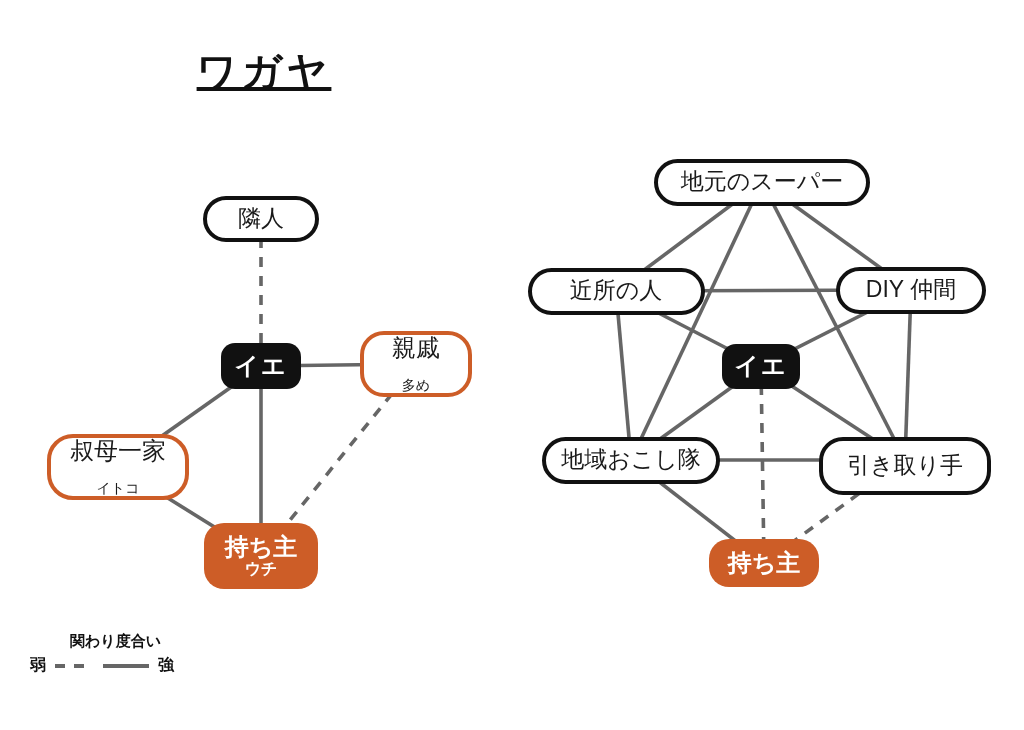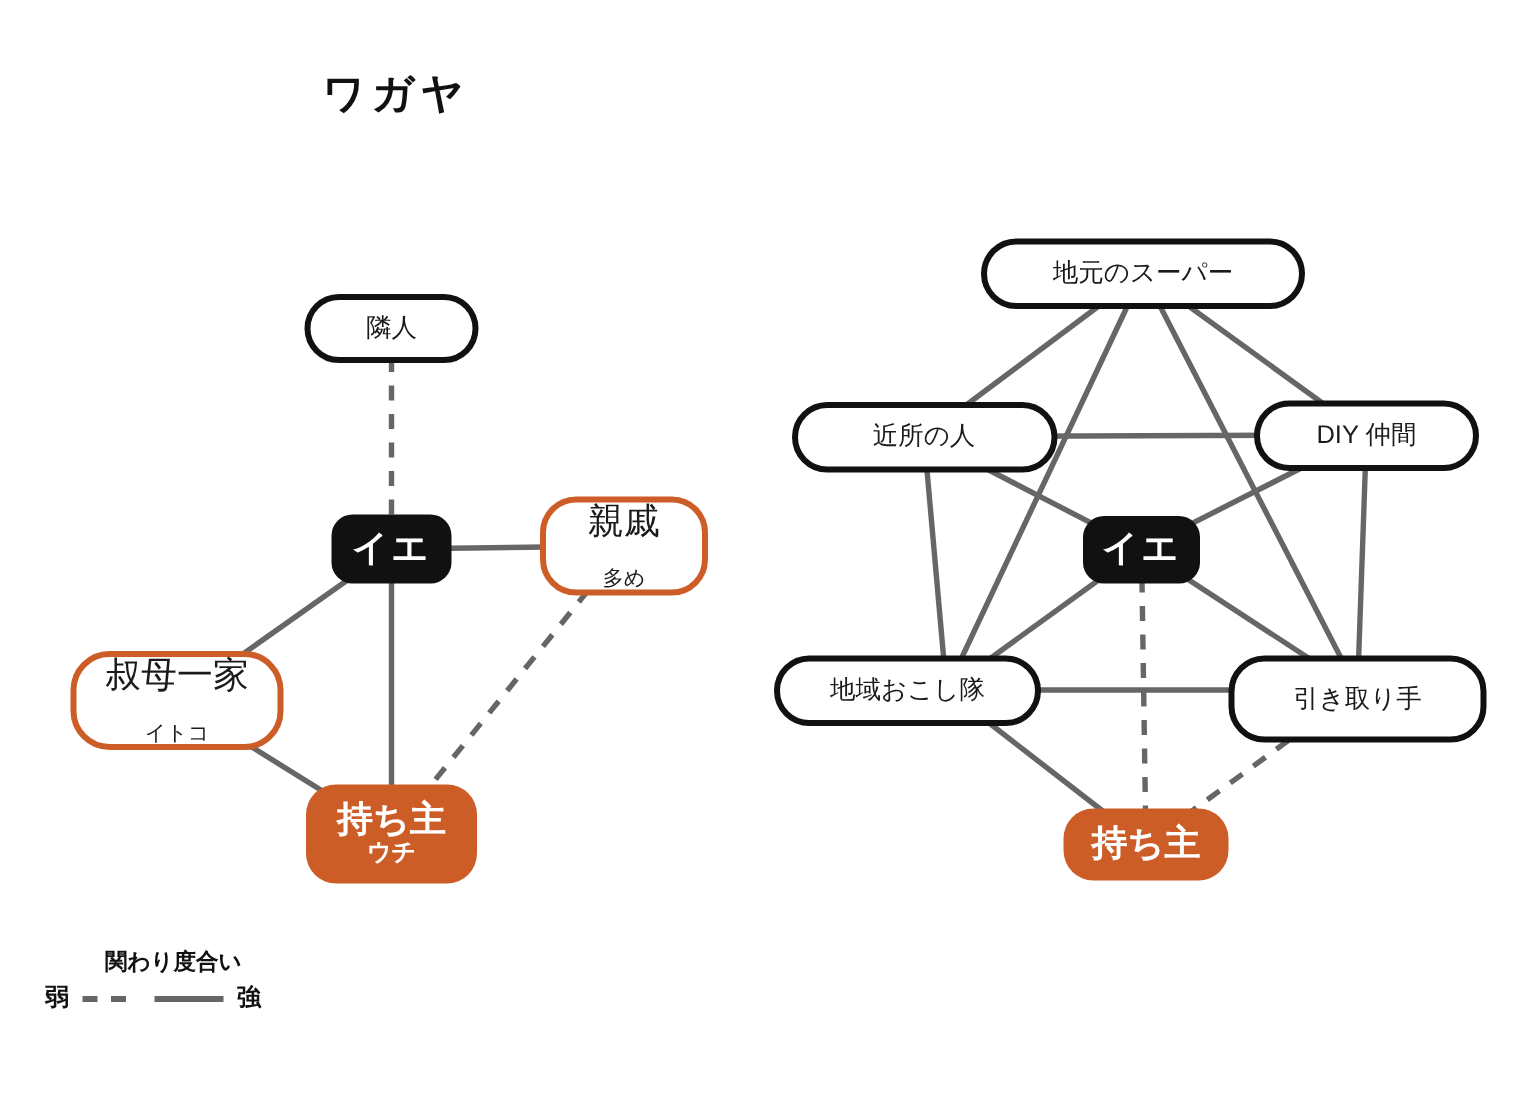--- a/index.html
+++ b/index.html
@@ -30,46 +30,47 @@
     stroke-width:3.6px;
     fill:none;
   }
   .edge.weak{
     stroke-dasharray:10 9;
   }
   .diagram-title{
     position:absolute;
     top:44px;
     transform:translateX(-50%);
-    font-size:28px;
+    font-size:40px;
     font-weight:bold;
     letter-spacing:4px;
     color:var(--ink);
     white-space:nowrap;
+    text-decoration:underline;
   }
   #title-wagaya{left:264px;}
   #title-akune{left:763px;}
   .node{
     position:absolute;
     box-sizing:border-box;
     display:flex;
     flex-direction:column;
     align-items:center;
     justify-content:center;
     text-align:center;
     white-space:nowrap;
     background:#ffffff;
   }
   .node .label{line-height:1.12;}
   .node .sublabel{line-height:1.05;}
   .n-plain{
     border:4px solid var(--ink);
     border-radius:24px;
     color:var(--text);
-    font-size:17px;
+    font-size:23px;
   }
   .n-black{
     background:var(--ink);
     color:#ffffff;
     border-radius:14px;
     font-size:24px;
     font-weight:bold;
     letter-spacing:2px;
   }
   .n-accent-outline{
@@ -181,21 +182,21 @@
       </div>
       <div class="node n-plain" style="left: 527.5px; top: 267.5px; width: 177px; height: 47px;">
         <div class="label">近所の人</div>
       </div>
       <div class="node n-plain" style="left: 836px; top: 266.5px; width: 150px; height: 47px;">
         <div class="label">DIY 仲間</div>
       </div>
       <div class="node n-black" style="left: 722px; top: 343.5px; width: 78px; height: 45px;">
         <div class="label">イエ</div>
       </div>
-      <div class="node n-plain" style="left: 516px; top: 436.5px; width: 178px; height: 47px;">
+      <div class="node n-plain" style="left: 542px; top: 436.5px; width: 178px; height: 47px;">
         <div class="label">地域おこし隊</div>
       </div>
       <div class="node n-plain" style="left: 819px; top: 437px; width: 172px; height: 58px;">
         <div class="label">引き取り手</div>
       </div>
       <div class="node n-accent-fill" style="left: 709px; top: 539px; width: 110px; height: 48px;">
         <div class="label">持ち主</div>
       </div>
     </div>
 

